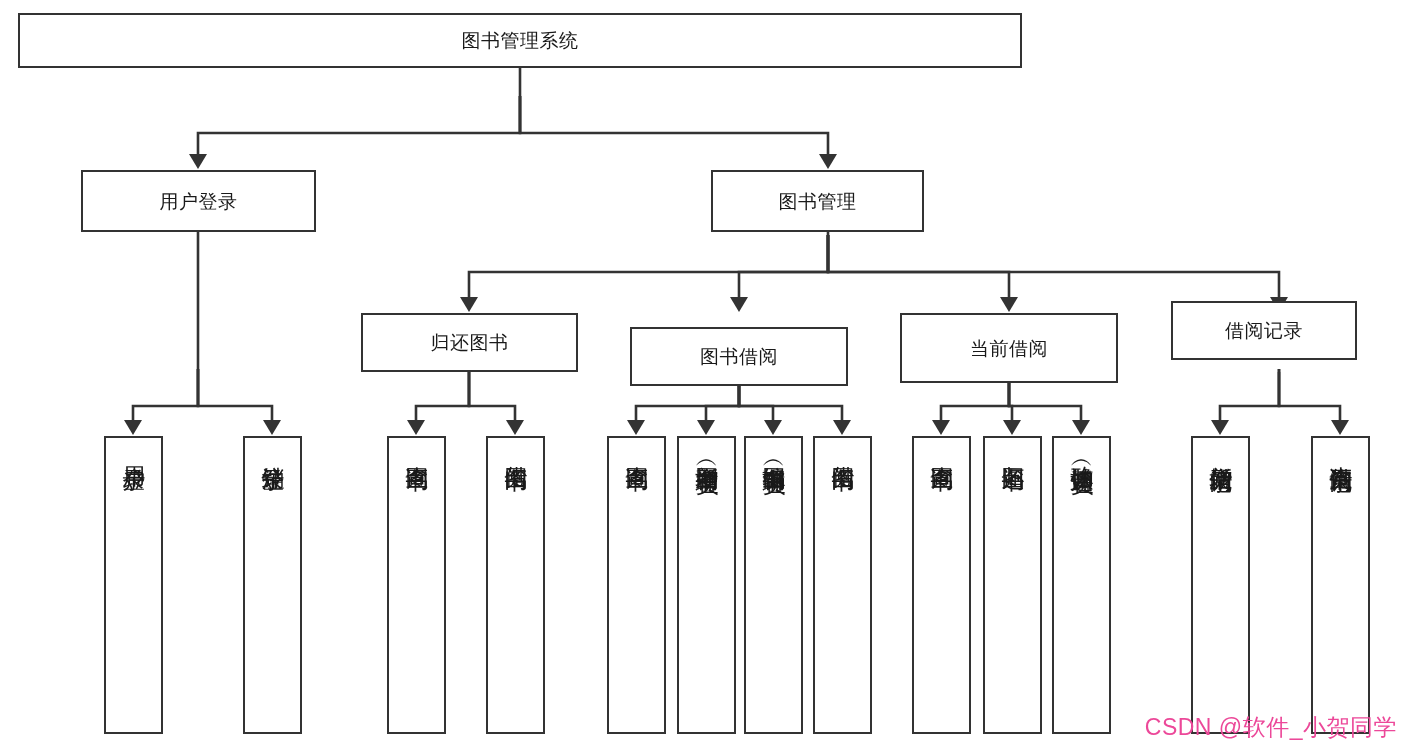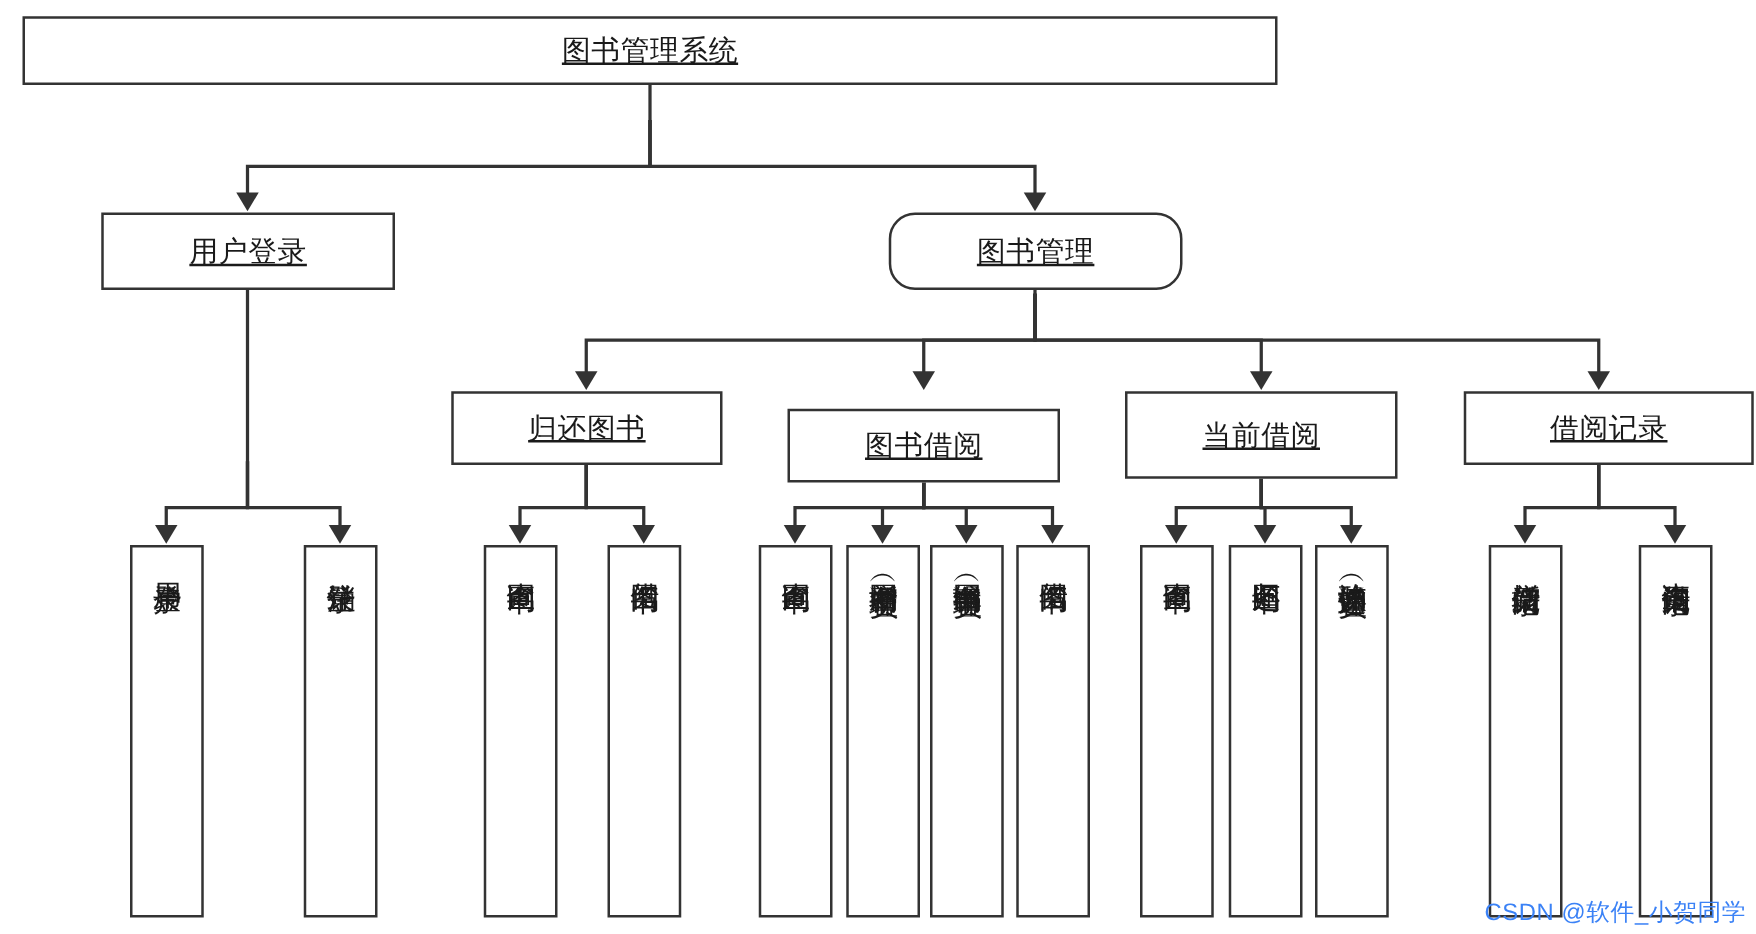--- a/index.html
+++ b/index.html
@@ -24,26 +24,25 @@
   .node-box {
     position: absolute;
     box-sizing: border-box;
     border: 2px solid #333333;
     background: #ffffff;
     display: flex;
     align-items: center;
     justify-content: center;
   }
   .node-label-h {
-    font-size: 23px;
+    font-size: 19px;
     color: #1a1a1a;
     letter-spacing: 0.5px;
     white-space: nowrap;
     line-height: 1;
-    text-decoration: underline;
   }
   .node-box.vertical {
     align-items: flex-start;
     padding-top: 10px;
   }
   .node-label-v {
     font-size: 23px;
     color: #1a1a1a;
     line-height: 1.12;
     writing-mode: vertical-rl;
@@ -64,22 +63,22 @@
     stroke-width: 2.6;
     fill: none;
   }
   .arrow-head {
     fill: #333333;
   }
   #watermark {
     position: absolute;
     right: 8px;
     bottom: 4px;
-    font-size: 19px;
-    color: #3b82f6;
+    font-size: 23px;
+    color: #ec4899;
     white-space: nowrap;
     letter-spacing: 0.5px;
   }
 </style>
 </head>
 <body>
 
 <div id="diagram-root">
 
   <svg class="connectors" viewBox="0 0 1405 747" xmlns="http://www.w3.org/2000/svg">
@@ -132,33 +131,33 @@
       </g>
   </svg>
 
   <div id="node-layer">
       <div class="node-box" style="left: 18px; top: 13px; width: 1004px; height: 55px;">
         <span class="node-label-h">图书管理系统</span>
       </div>
       <div class="node-box" style="left: 81px; top: 170px; width: 235px; height: 62px;">
         <span class="node-label-h">用户登录</span>
       </div>
-      <div class="node-box" style="left: 711px; top: 170px; width: 235px; height: 62px; border-radius: 21px;">
+      <div class="node-box" style="left: 711px; top: 170px; width: 213px; height: 62px;">
         <span class="node-label-h">图书管理</span>
       </div>
       <div class="node-box" style="left: 361px; top: 313px; width: 217px; height: 59px;">
         <span class="node-label-h">归还图书</span>
       </div>
       <div class="node-box" style="left: 630px; top: 327px; width: 218px; height: 59px;">
         <span class="node-label-h">图书借阅</span>
       </div>
       <div class="node-box" style="left: 900px; top: 313px; width: 218px; height: 70px;">
         <span class="node-label-h">当前借阅</span>
       </div>
-      <div class="node-box" style="left: 1171px; top: 313px; width: 232px; height: 59px;">
+      <div class="node-box" style="left: 1171px; top: 301px; width: 186px; height: 59px;">
         <span class="node-label-h">借阅记录</span>
       </div>
       <div class="node-box vertical" style="left: 104px; top: 436px; width: 59px; height: 298px;">
         <span class="node-label-v">用户登录</span>
       </div>
       <div class="node-box vertical" style="left: 243px; top: 436px; width: 59px; height: 298px;">
         <span class="node-label-v">注销登录</span>
       </div>
       <div class="node-box vertical" style="left: 387px; top: 436px; width: 59px; height: 298px;">
         <span class="node-label-v">查询图书</span>

